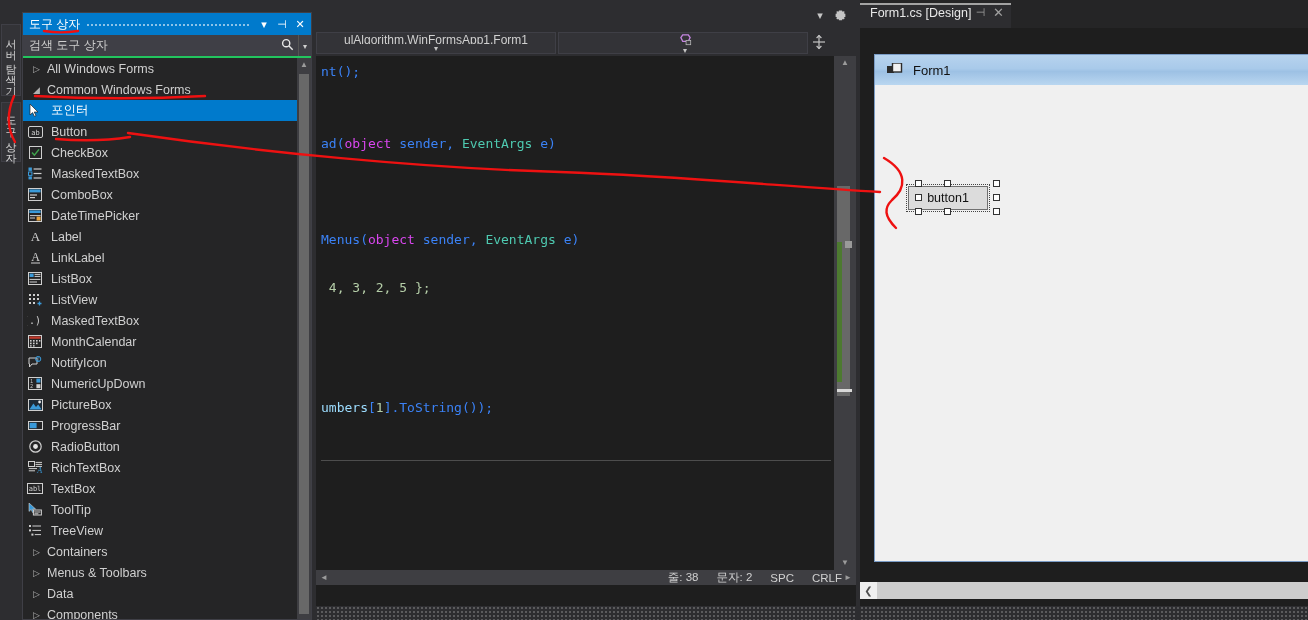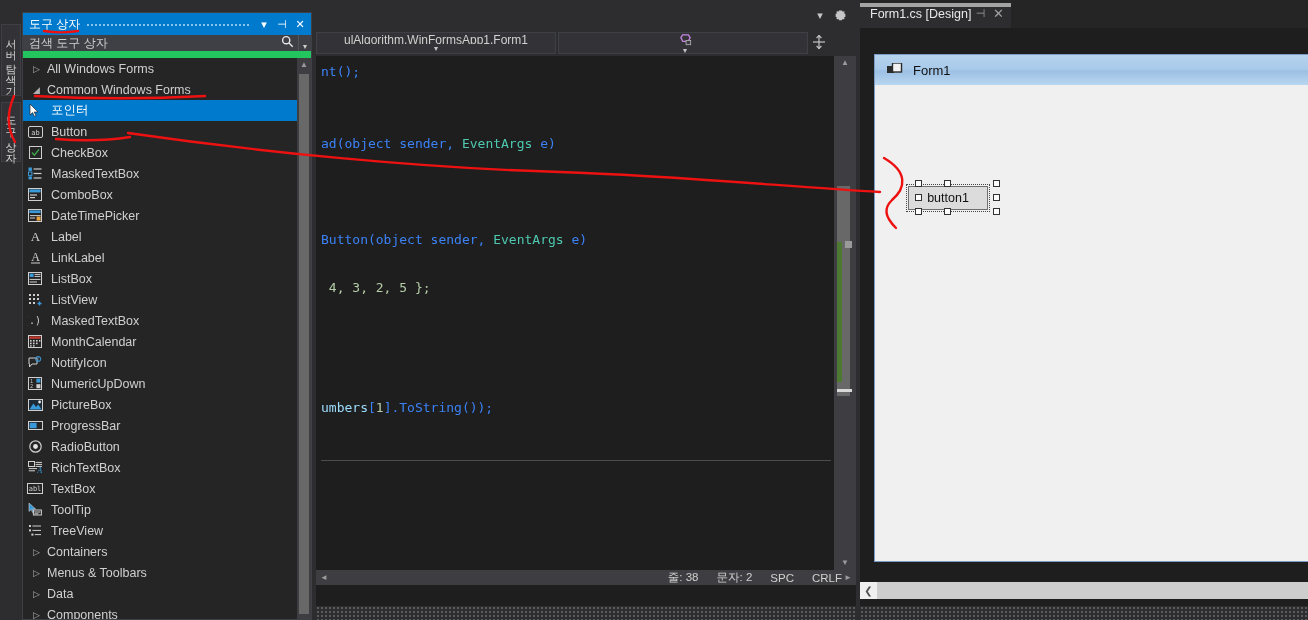--- a/index.html
+++ b/index.html
@@ -28,21 +28,21 @@
              background:#252526; border:1px solid #3f3f46; }
   #tb-title { height:22px; background:#007acc; display:flex; align-items:center;
               padding:0 2px 0 6px; color:#fff; font-size:12px; }
   #tb-title-text { white-space:nowrap; }
   #tb-dots { flex:1; height:100%; margin:0 6px;
              background-image: radial-gradient(circle, rgba(255,255,255,.55) 0.8px, transparent 1px);
              background-size:4px 4px; background-position: 0 10px;
              background-repeat: repeat-x; }
   .tb-btn { width:18px; height:18px; display:flex; align-items:center; justify-content:center;
             color:#fff; font-size:11px; cursor:default; }
-  #tb-search { height:23px; background:#3f3f46; border-bottom:7px solid #22c55e;
+  #tb-search { height:23px; background:#3f3f46; border-bottom:2px solid #22c55e;
                display:flex; align-items:center; padding-left:6px; }
   #tb-search-input { flex:1; background:transparent; border:0; outline:0;
                      color:#cfcfcf; font-size:12px; font-family:"Liberation Sans", sans-serif; }
   #tb-search-icon { width:22px; color:#e8e8e8; font-size:13px; text-align:center; }
   #tb-search-drop { width:13px; color:#cfcfcf; font-size:8px; text-align:center;
                     border-left:1px solid #555; height:100%; line-height:23px; }
   #tb-list-wrap { position:absolute; left:0; top:45px; right:0; bottom:0;
                   background:#252526; overflow:hidden; }
   #tb-list { position:absolute; left:0; top:0; right:14px; bottom:0; overflow:hidden; }
   .tb-group, .tb-item {
@@ -74,21 +74,21 @@
   #nav-type .txt { flex:1; overflow:hidden; white-space:nowrap; }
   #nav-member { width:250px; padding-left:4px; }
   #nav-member .txt { flex:1; overflow:hidden; white-space:nowrap; }
   .nav-caret { width:16px; text-align:center; color:#c5c5c5; font-size:8px; }
   #nav-split { width:18px; text-align:center; color:#c5c5c5; font-size:13px; }
   #code-area { position:absolute; left:0; top:56px; right:0; bottom:50px;
                background:#1e1e1e; overflow:hidden;
                font-family:"DejaVu Sans Mono", monospace; font-size:13px; }
   #code-lines { position:absolute; left:0; top:4px; width:100%; }
   .cl { height:24px; line-height:24px; white-space:pre; color:#dcdcdc; padding-left:5px; }
-  .kw  { color:#3b82f6; }
+  .kw  { color:#d946ef; }
   .typ { color:#4ec9b0; }
   .num { color:#b5cea8; }
   .var { color:#9cdcfe; }
   .pln { color:#3b82f6; }
   #code-underline { position:absolute; left:5px; right:25px; top:404px; height:1px; background:#4d4d4d; }
   
   #ed-vscroll { position:absolute; right:0; top:56px; width:22px; bottom:50px; background:#3e3e42; }
   #ed-vs-up { height:14px; color:#9b9b9b; font-size:8px; text-align:center; line-height:14px; }
   #ed-vs-down { position:absolute; bottom:0; left:0; right:0; height:14px; color:#9b9b9b;
                 font-size:8px; text-align:center; line-height:14px; }
@@ -108,21 +108,21 @@
   #ed-status span { margin-left:18px; }
   #ed-bottomstrip { position:absolute; left:0; bottom:0; right:0; height:35px; background:#1e1e1e; }
   #ed-dotstrip { position:absolute; left:0; bottom:0; right:0; height:14px; background:#2d2d30;
                  background-image: radial-gradient(circle, rgba(255,255,255,.22) 0.8px, transparent 1px);
                  background-size:4px 4px; }
 
   
   #designer { position:absolute; left:860px; top:0; width:448px; height:620px; background:#252526; }
   #dz-tabstrip { position:absolute; left:0; top:0; right:0; height:28px; background:#252526;
                  display:flex; align-items:flex-end; }
-  #dz-tab { height:25px; background:#2d2d30; border-top:4px solid #a3a3a3;
+  #dz-tab { height:25px; background:#2d2d30; border-top:2px solid #a3a3a3;
             display:flex; align-items:center; padding:0 4px 8px 10px; color:#e8e8e8; font-size:12.5px; }
   #dz-tab .pin { width:18px; text-align:center; color:#a0a0a0; font-size:11px; }
   #dz-tab .close { width:18px; text-align:center; color:#a0a0a0; font-size:13px; }
   #dz-surface { position:absolute; left:0; top:28px; right:0; bottom:0; background:#1e1e1e; }
   #dz-form { position:absolute; left:14px; top:26px; width:460px; height:508px;
              background:#f0f0f0; border:1px solid #7a9cc6; }
   #dz-form-title { height:30px;
     background:linear-gradient(to bottom,#b7d3ee 0%,#a9caea 45%,#9dc1e4 55%,#b9d6f0 100%);
     display:flex; align-items:center; padding-left:12px; color:#111; font-size:13px; }
   #dz-form-icon { width:20px; height:16px; margin-right:6px; display:inline-flex; align-items:center; }
@@ -512,21 +512,21 @@
 
     <div id="code-area">
       <div id="code-lines">
           <div class="cl"><span class="pln">nt();</span></div>
           <div class="cl">&nbsp;</div>
           <div class="cl">&nbsp;</div>
           <div class="cl"><span class="pln">ad(</span><span class="kw">object</span><span class="pln"> sender, </span><span class="typ">EventArgs</span><span class="pln"> e)</span></div>
           <div class="cl">&nbsp;</div>
           <div class="cl">&nbsp;</div>
           <div class="cl">&nbsp;</div>
-          <div class="cl"><span class="pln">Button(</span><span class="kw">object</span><span class="pln"> sender, </span><span class="typ">EventArgs</span><span class="pln"> e)</span></div>
+          <div class="cl"><span class="pln">Menus(</span><span class="kw">object</span><span class="pln"> sender, </span><span class="typ">EventArgs</span><span class="pln"> e)</span></div>
           <div class="cl">&nbsp;</div>
           <div class="cl"><span class="num"> 4, 3, 2, 5 };</span></div>
           <div class="cl">&nbsp;</div>
           <div class="cl">&nbsp;</div>
           <div class="cl">&nbsp;</div>
           <div class="cl">&nbsp;</div>
           <div class="cl"><span class="var">umbers</span><span class="pln">[</span><span class="num">1</span><span class="pln">].ToString());</span></div>
         </div>
       <div id="code-underline"></div>
     </div>

